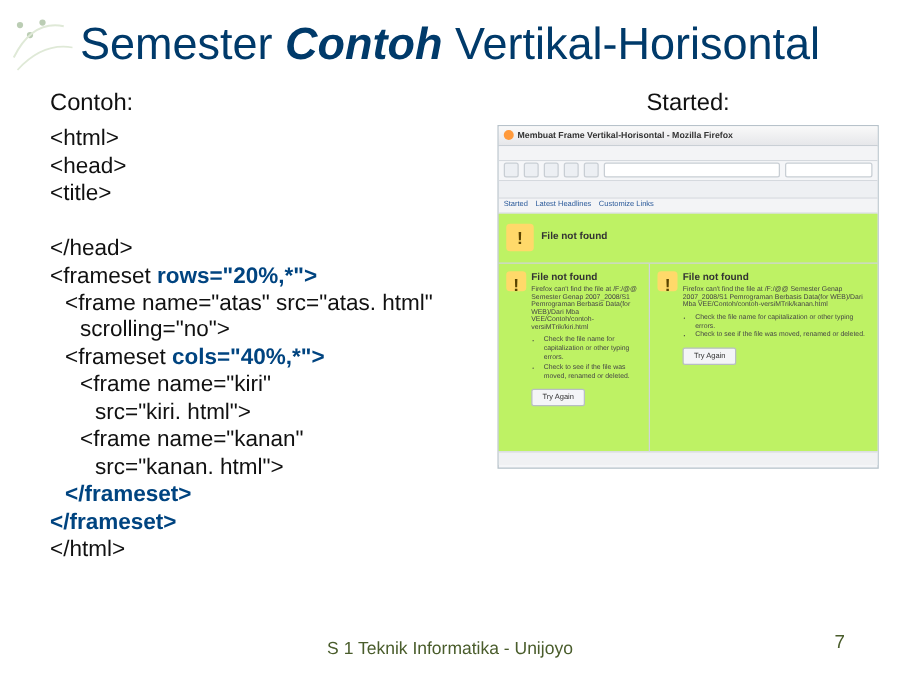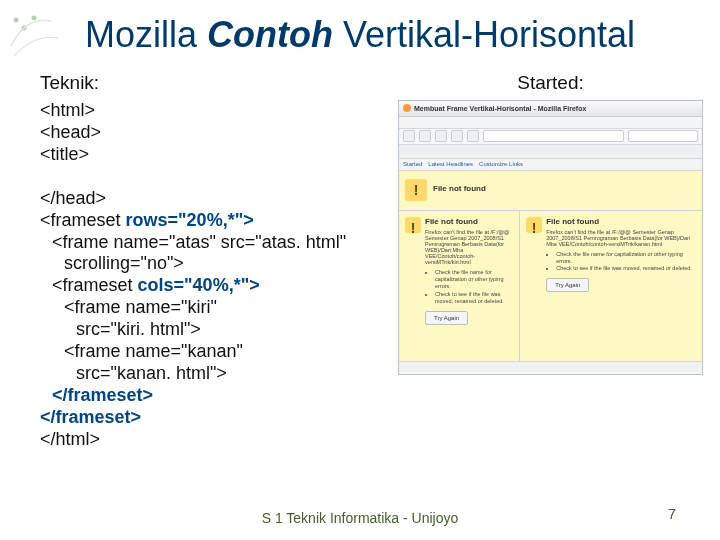--- a/index.html
+++ b/index.html
@@ -34,21 +34,21 @@
   .shot .titlebar .tb-title { font-weight: 700; font-size: 7px; }
   .shot .menubar { height: 12px; background: #f3f4f6; border-bottom: 1px solid #d5d9de; }
   .shot .navbar { height: 16px; background: #f5f6f8; border-bottom: 1px solid #d5d9de; display: flex; align-items: center; padding: 0 4px; gap: 4px; }
   .shot .navbar .navbtn { width: 12px; height: 12px; background: #eceff3; border: 1px solid #c8ced4; border-radius: 2px; }
   .shot .navbar .url { flex: 1; height: 12px; background: #fff; border: 1px solid #c8ced4; border-radius: 2px; }
   .shot .navbar .url2 { width: 70px; height: 12px; background: #fff; border: 1px solid #c8ced4; border-radius: 2px; }
   .shot .tabbar { height: 14px; background: #eef0f3; border-bottom: 1px solid #d5d9de; }
   .shot .bmbar { height: 12px; background: #f3f4f6; border-bottom: 1px solid #d5d9de; display: flex; align-items: center; gap: 6px; padding: 0 4px; }
   .shot .bmbar span { font-size: 6px; color: #2b5a9a; }
 
-  .shot .frames { height: 190px; background: #fef9c3; }
+  .shot .frames { height: 190px; background: #bef264; }
   .shot .frames .top { height: 40px; border-bottom: 1px solid #d0d4d9; padding: 6px; display: flex; gap: 6px; align-items: center; }
   .shot .frames .bottom { height: 150px; display: flex; }
   .shot .frames .left { width: 40%; border-right: 1px solid #d0d4d9; padding: 6px; }
   .shot .frames .right { flex: 1; padding: 6px; }
 
   .err-icon { width: 22px; height: 22px; background: #ffd96a; border-radius: 3px; position: relative; display: inline-block; }
   .err-icon::before { content: "!"; position: absolute; inset: 0; color: #5a4400; font-weight: 700; font-size: 14px; text-align: center; line-height: 22px; }
   .err-title { font-weight: 700; font-size: 8px; margin-bottom: 3px; }
   .err-path { font-size: 5.5px; color: #444; line-height: 1.1; }
   .err-bul { font-size: 5.5px; color: #444; line-height: 1.3; margin-top: 4px; }
@@ -69,27 +69,27 @@
     <svg viewBox="0 0 60 60">
         <circle cx="18" cy="22" r="2.5" fill="#6a915a"></circle>
         <circle cx="10" cy="14" r="2.5" fill="#6a915a"></circle>
         <circle cx="28" cy="12" r="2.5" fill="#6a915a"></circle>
         <path d="M5 40 q15 -30 40 -25" stroke="#b9cfa7" stroke-width="1.6" fill="none"></path>
         <path d="M8 50 q20 -22 44 -18" stroke="#b9cfa7" stroke-width="1.4" fill="none"></path>
       </svg>
   </div>
 
   <h1 class="title">
-    <span class="t1">Mozilla </span><span class="t2">Contoh</span><span class="t1"> Vertikal-Horisontal</span>
+    <span class="t1">Semester </span><span class="t2">Contoh</span><span class="t1"> Vertikal-Horisontal</span>
   </h1>
 
   <div class="columns">
 
     <div class="col-left">
-      <div class="section-label">Teknik:</div>
+      <div class="section-label">Contoh:</div>
       <div class="code">
         <span>&lt;html&gt;</span><br>
         <span>&lt;head&gt;</span><br>
         <span>&lt;title&gt;</span><br>
         <br>
         <span>&lt;/head&gt;</span><br>
         <span><span>&lt;frameset </span><span class="kw">rows="20%,*"&gt;</span></span><br>
         <span class="ind1">&lt;frame name="atas" src="atas. html"</span>
         <span class="ind2">scrolling="no"&gt;</span>
         <span class="ind1"><span>&lt;frameset </span><span class="kw">cols="40%,*"&gt;</span></span>

